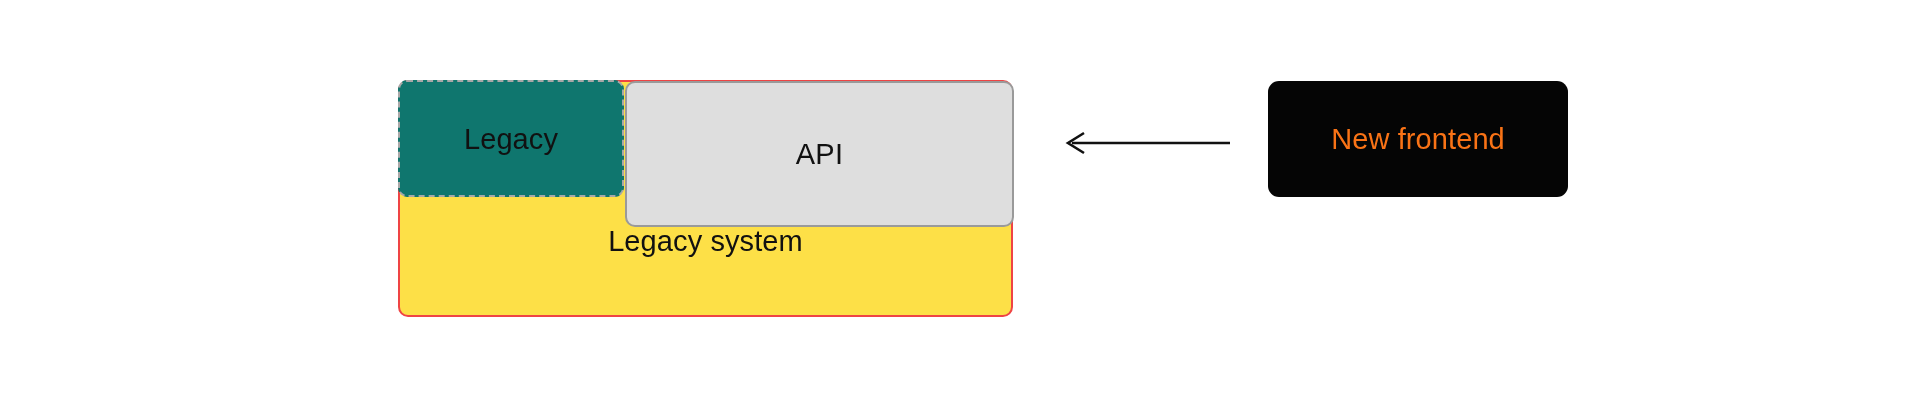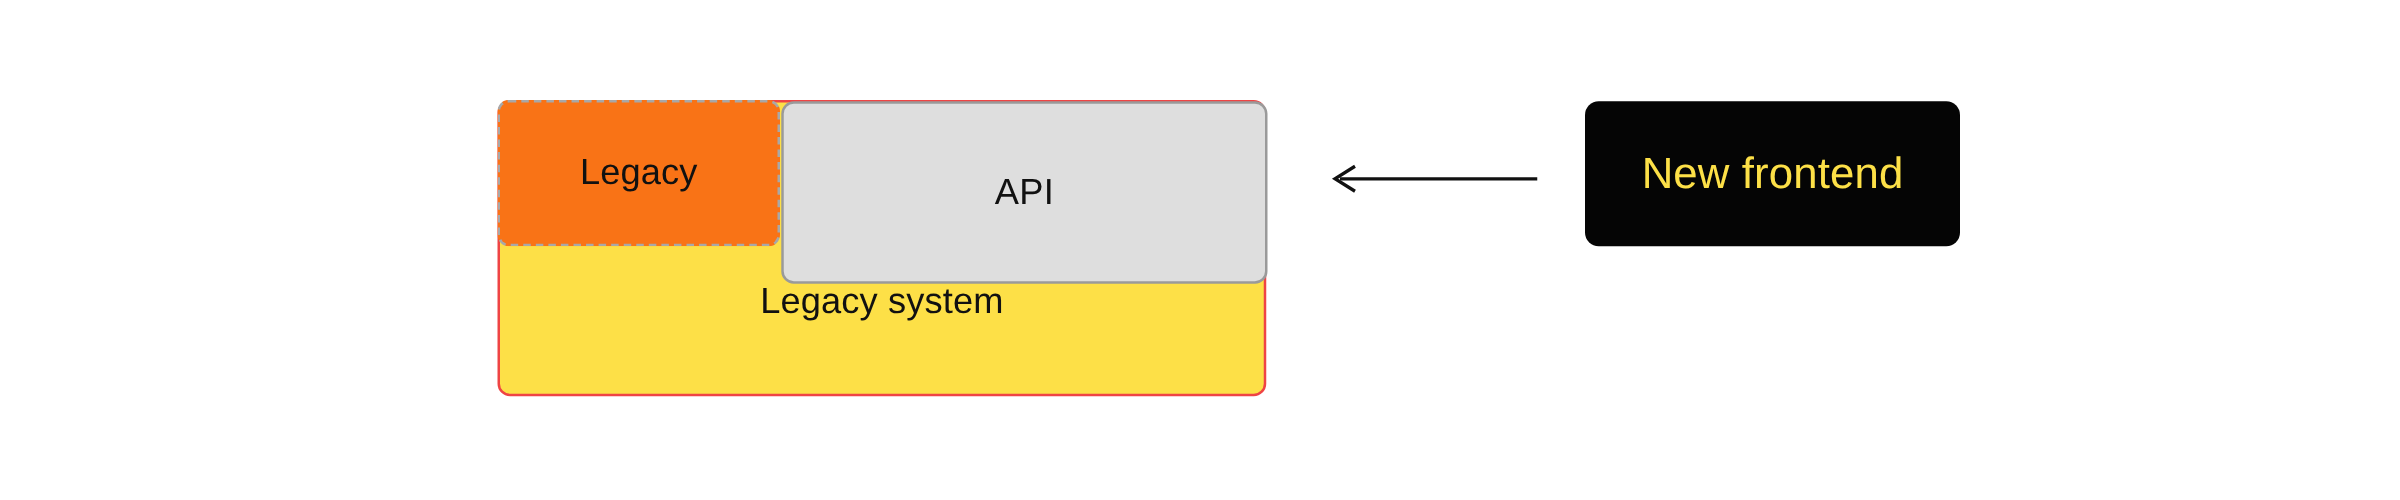--- a/index.html
+++ b/index.html
@@ -47,21 +47,21 @@
   }
 
   
   .legacy-frontend-box {
     position: absolute;
     left: 398px;
     top: 80px;
     width: 226px;
     height: 117px;
     box-sizing: border-box;
-    background: #f97316;
+    background: #0f766e;
     border: 2px dashed #a8a8a8;
     border-radius: 9px;
   }
 
   .legacy-frontend-label {
     position: absolute;
     left: 0;
     right: 0;
     top: 50%;
     transform: translateY(-50%);
@@ -113,23 +113,23 @@
     width: 300px;
     height: 116px;
     background: #050505;
     border-radius: 11px;
     display: flex;
     align-items: center;
     justify-content: center;
   }
 
   .new-frontend-label {
-    font-size: 35px;
+    font-size: 29px;
     line-height: 34px;
-    color: #fde047;
+    color: #f97316;
     letter-spacing: 0.1px;
     white-space: nowrap;
   }
 </style>
 </head>
 <body>
 
 <div id="canvas">
 
   <div class="legacy-system-box">

